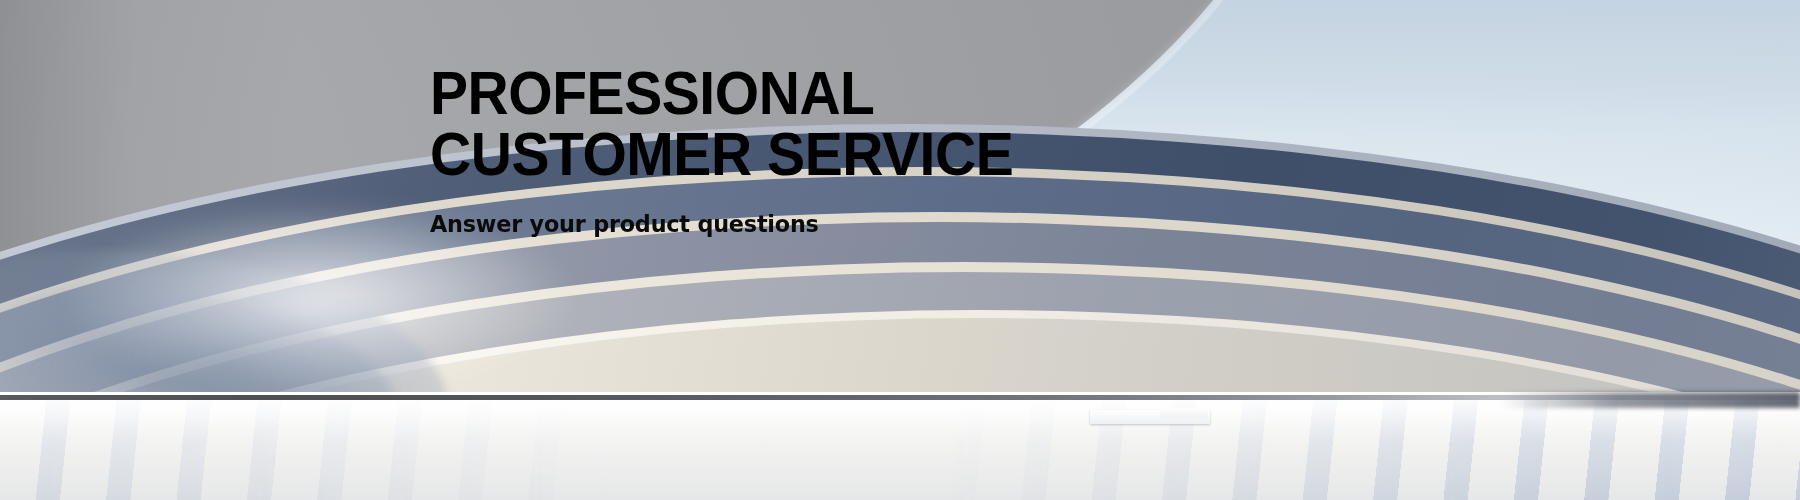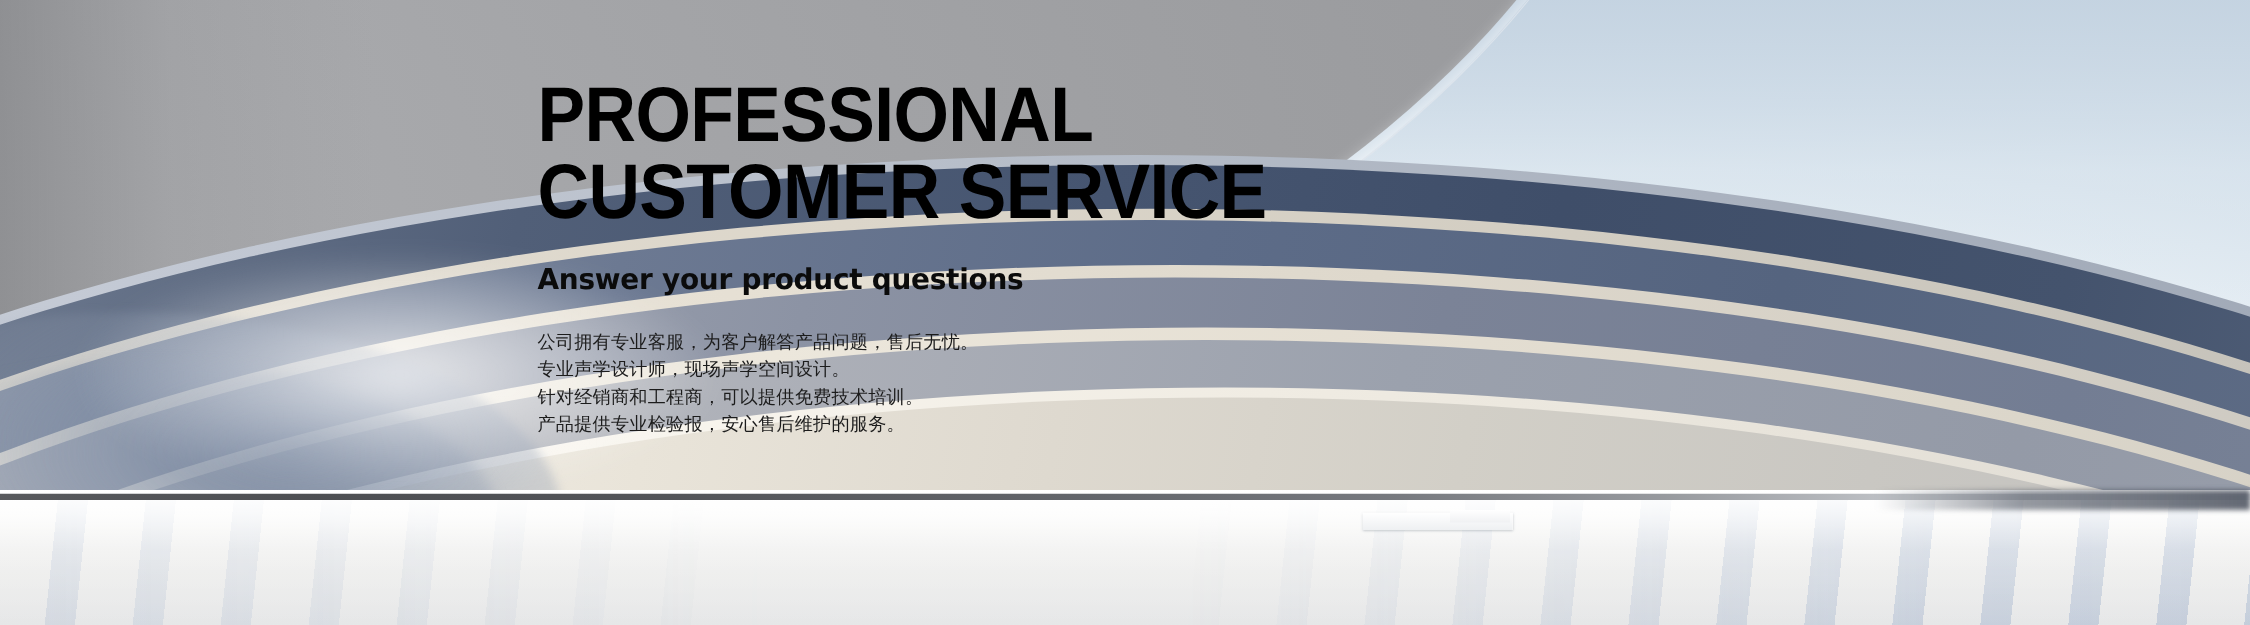--- a/index.html
+++ b/index.html
@@ -437,22 +437,16 @@
 
   <div class="content">
 
     <h1 class="headline">
       <span class="ln">PROFESSIONAL</span>
       <span class="ln">CUSTOMER SERVICE</span>
     </h1>
 
     <p class="subhead">Answer your product questions</p>
 
-    <div class="body-copy">
-      <span class="line">公司拥有专业客服，为客户解答产品问题，售后无忧。</span>
-      <span class="line">专业声学设计师，现场声学空间设计。</span>
-      <span class="line">针对经销商和工程商，可以提供免费技术培训。</span>
-      <span class="line">产品提供专业检验报，安心售后维护的服务。</span>
-    </div>
 
   </div>
 
 </div>
 
 </body></html>

